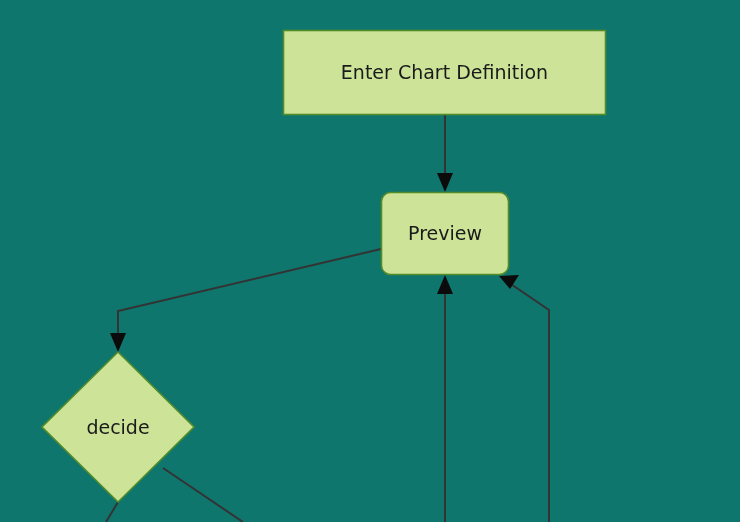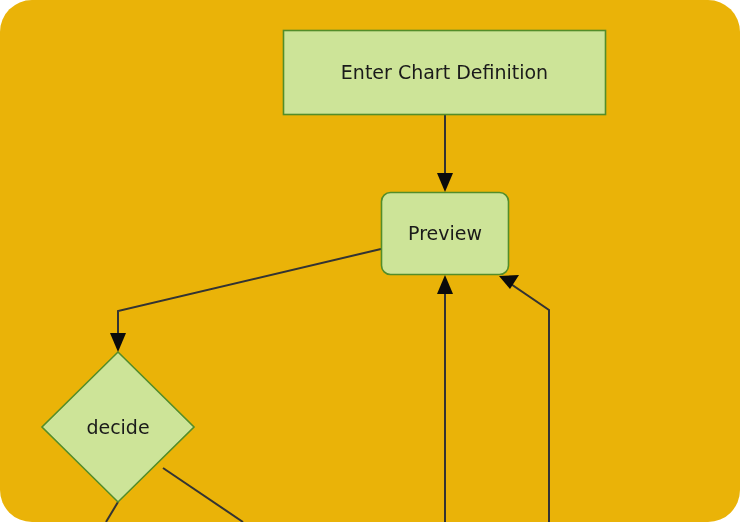--- a/index.html
+++ b/index.html
@@ -46,21 +46,21 @@
     stroke-linejoin: miter;
   }
   .edge-head {
     fill: #0b0b0b;
     stroke: none;
   }
 </style>
 </head>
 <body style="background: rgb(255, 255, 255);">
 
-<div id="diagram-canvas" style="background: #eab308; border-radius: 32px;">
+<div id="diagram-canvas" style="background: #0f766e;">
   <svg id="diagram-svg" viewBox="0 0 740 522" xmlns="http://www.w3.org/2000/svg">
 
     <g>
       <path class="edge-line" d="M 445 115 L 445 182" stroke="#333333"></path>
       <polygon class="edge-head" points="445,192 437,173 453,173" fill="#0b0b0b"></polygon>
     </g>
 
     <g>
       <path class="edge-line" d="M 381 249 L 118 311 L 118 342" stroke="#333333"></path>
       <polygon class="edge-head" points="118,352 110,333 126,333" fill="#0b0b0b"></polygon>

